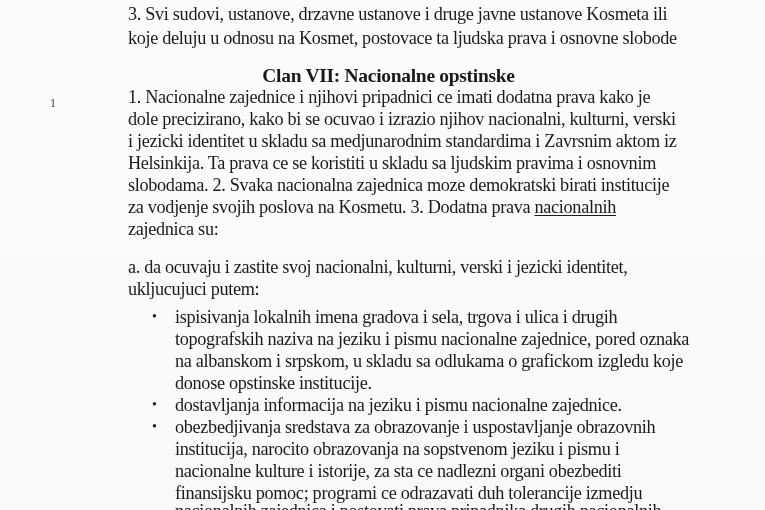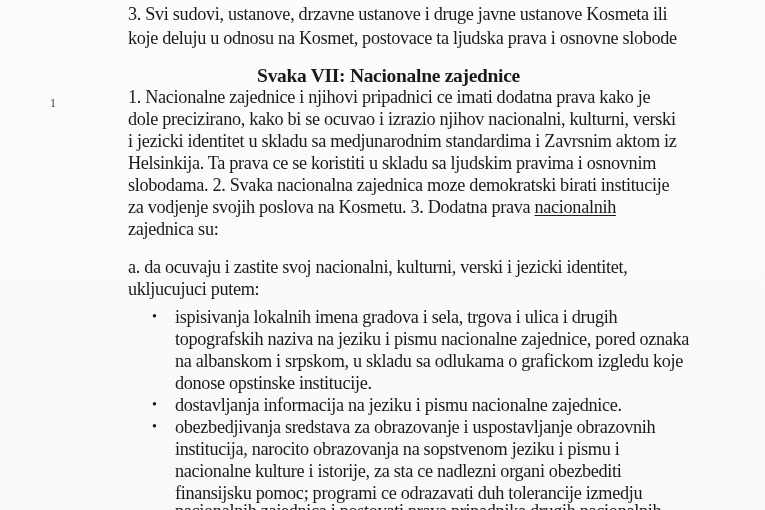--- a/index.html
+++ b/index.html
@@ -67,21 +67,21 @@
 <body>
 
 <div class="page">
 
   <div class="margin-mark">1</div>
 
   <div class="line" style="left:128px; top:3px; transform:scaleX(0.935);">3. Svi sudovi, ustanove, drzavne ustanove i druge javne ustanove Kosmeta ili</div>
   <div class="line" style="left:128px; top:27px; transform:scaleX(0.935);">koje deluju u odnosu na Kosmet, postovace ta ljudska prava i osnovne slobode</div>
 
   <div class="heading">
-    <span>Svaka VII: Nacionalne zajednice</span>
+    <span>Clan VII: Nacionalne opstinske</span>
   </div>
 
   <div class="line" style="left:128px; top:86px; transform:scaleX(0.935);">1. Nacionalne zajednice i njihovi pripadnici ce imati dodatna prava kako je</div>
   <div class="line" style="left:128px; top:108px; transform:scaleX(0.935);">dole precizirano, kako bi se ocuvao i izrazio njihov nacionalni, kulturni, verski</div>
   <div class="line" style="left:128px; top:130px; transform:scaleX(0.935);">i jezicki identitet u skladu sa medjunarodnim standardima i Zavrsnim aktom iz</div>
   <div class="line" style="left:128px; top:152px; transform:scaleX(0.935);">Helsinkija. Ta prava ce se koristiti u skladu sa ljudskim pravima i osnovnim</div>
   <div class="line" style="left:128px; top:174px; transform:scaleX(0.935);">slobodama. 2. Svaka nacionalna zajednica moze demokratski birati institucije</div>
   <div class="line" style="left:128px; top:196px; transform:scaleX(0.935);"><span>za vodjenje svojih poslova na Kosmetu. 3. Dodatna prava </span><span class="underlined">nacionalnih</span></div>
   <div class="line" style="left:128px; top:218px; transform:scaleX(0.935);">zajednica su:</div>
 

